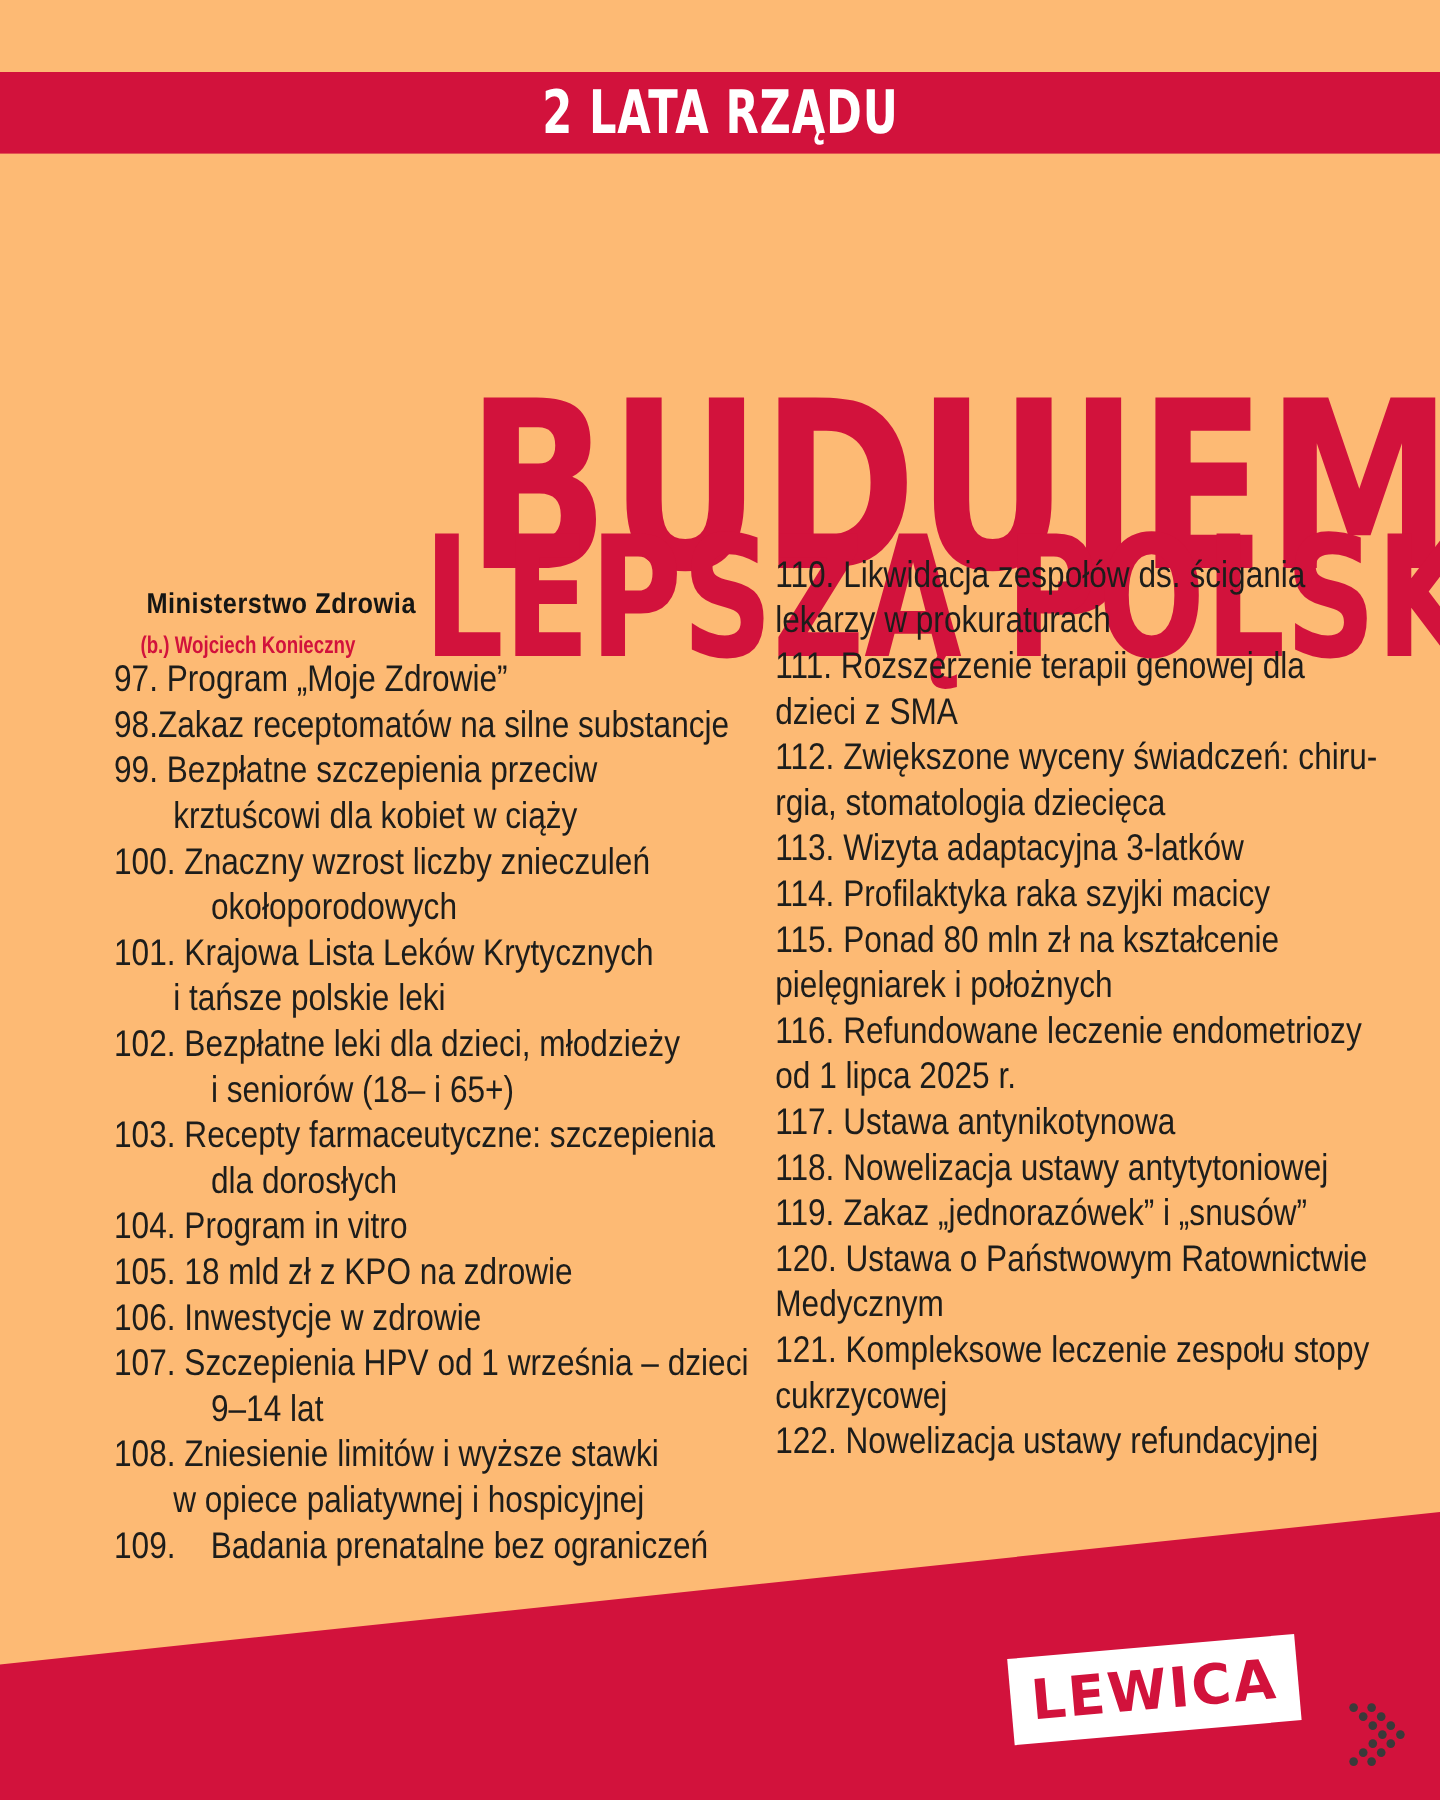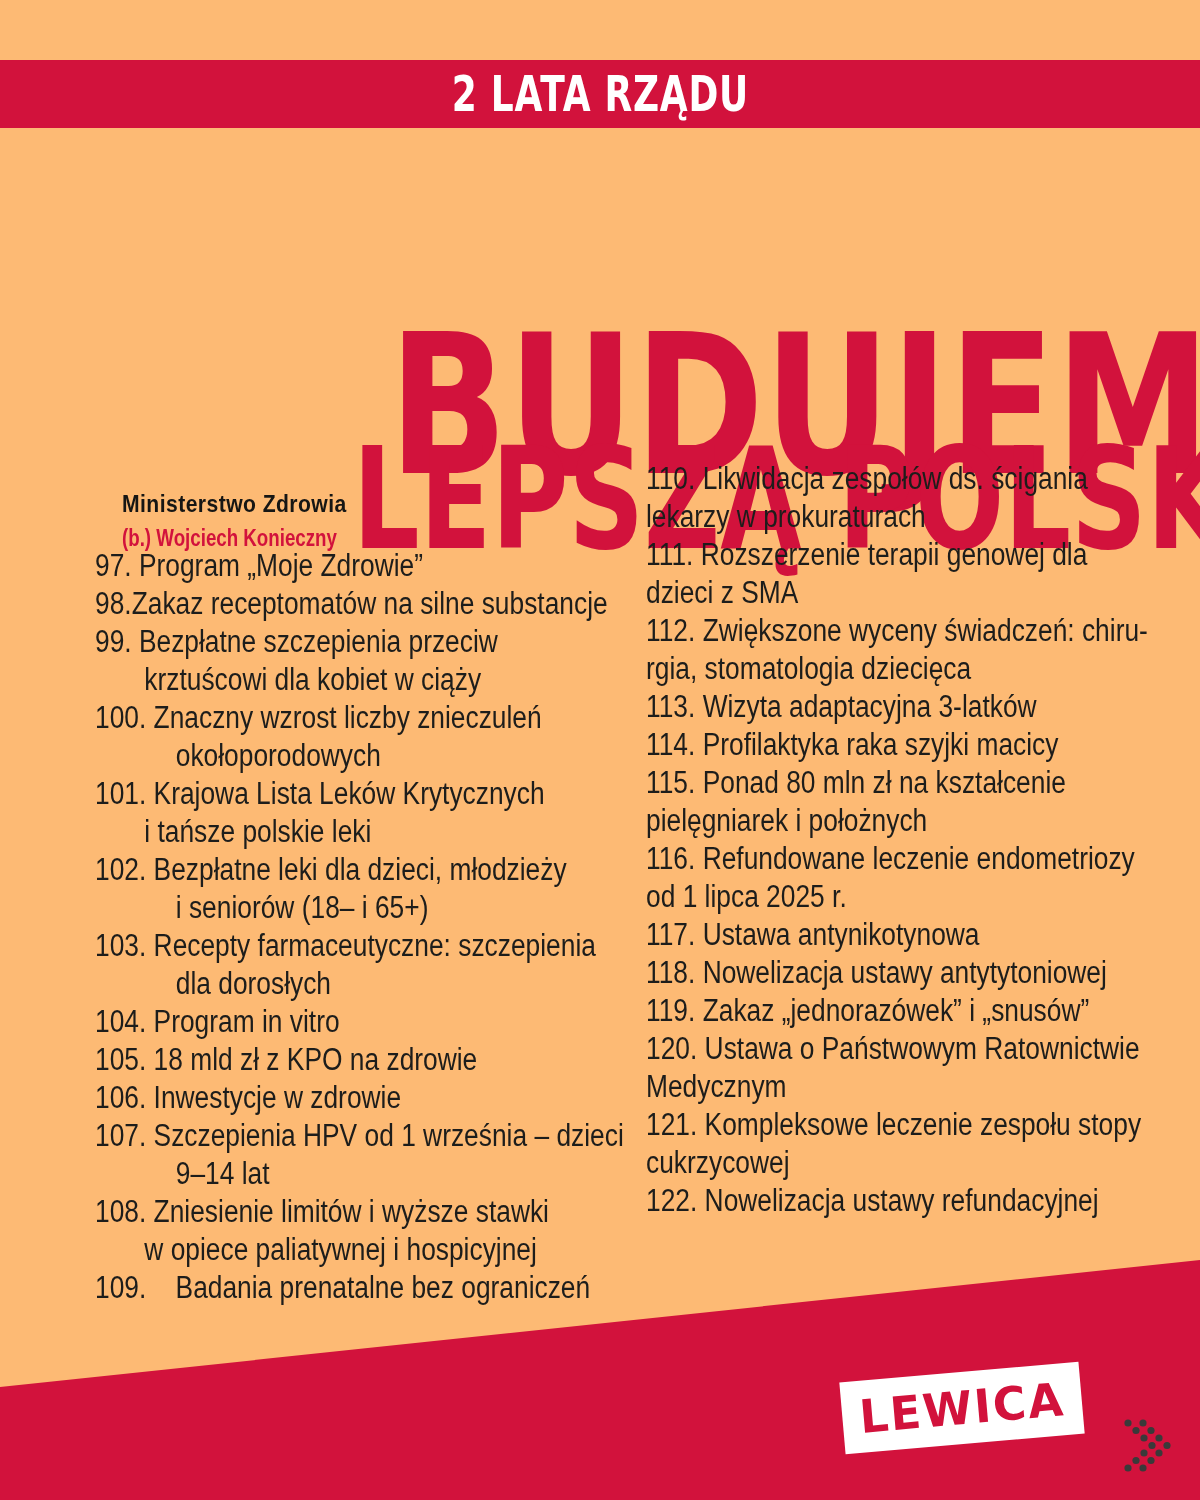--- a/index.html
+++ b/index.html
@@ -24,21 +24,21 @@
   .hl1 .sx{display:inline-block;transform:scaleX(0.80);transform-origin:center top;}
   .hl2{top:290px;font-size:140px;line-height:140px;}
   .hl2 .sx{display:inline-block;transform:scaleX(0.75);transform-origin:center top;}
   
   .sec-title{
     position:absolute;left:95px;top:444px;font-weight:bold;font-size:24px;
     line-height:40px;color:#161614;white-space:pre;
   }
   .sec-title .sx{display:inline-block;transform:scaleX(0.88);transform-origin:left top;letter-spacing:0.5px;}
   .sec-minister{
-    position:absolute;left:95px;top:496px;font-weight:bold;font-size:24px;
+    position:absolute;left:95px;top:496px;font-weight:bold;font-size:20px;
     line-height:28px;color:var(--red);white-space:pre;
   }
   .sec-minister .sx{display:inline-block;transform:scaleX(0.78);transform-origin:left top;}
   
   .col{
     position:absolute;width:660px;font-size:31px;line-height:38px;
     transform:scaleX(0.85);transform-origin:left top;color:#1d1d1b;
   }
   .col-left{left:95px;top:547px;}
   .col-right{left:646px;top:460px;}

